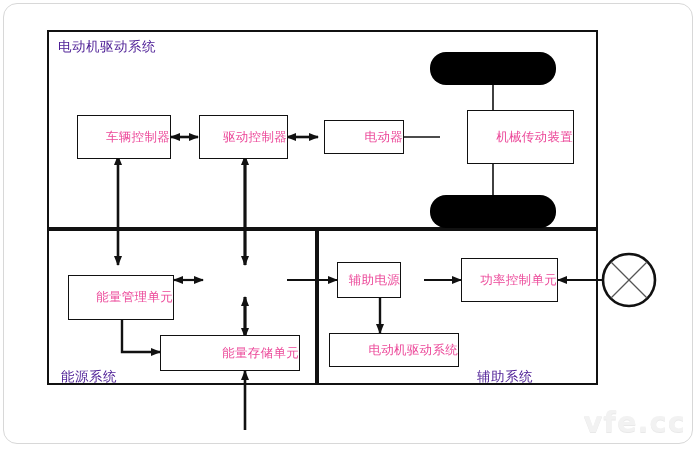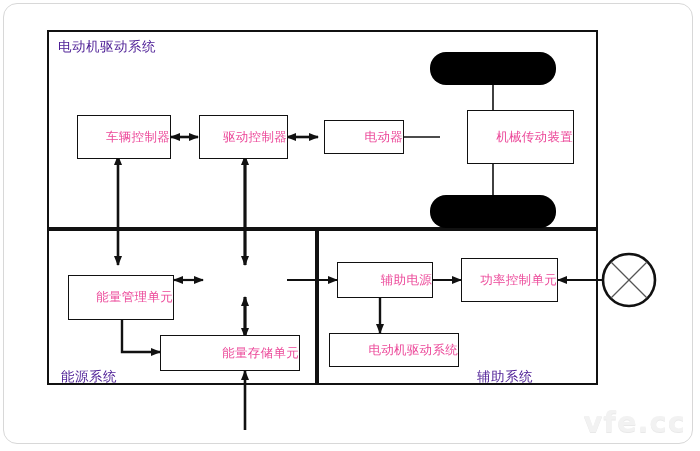--- a/index.html
+++ b/index.html
@@ -117,21 +117,21 @@
 
   <div class="box" style="left:68px;top:258px;width:106px;height:45px;margin-top:17px;">
       <span>能量管理单元</span>
     </div>
 
 
   <div class="box" style="left:160px;top:335px;width:140px;height:36px;">
       <span>能量存储单元</span>
     </div>
 
-  <div class="box" style="left:337px;top:262px;width:96px;height:36px;">
+  <div class="box" style="left:337px;top:262px;width:64px;height:36px;">
       <span>辅助电源</span>
     </div>
 
   <div class="box" style="left:461px;top:258px;width:97px;height:44px;">
       <span>功率控制单元</span>
     </div>
 
   <div class="box" style="left:329px;top:333px;width:130px;height:34px;">
       <span>电动机驱动系统</span>
     </div>

